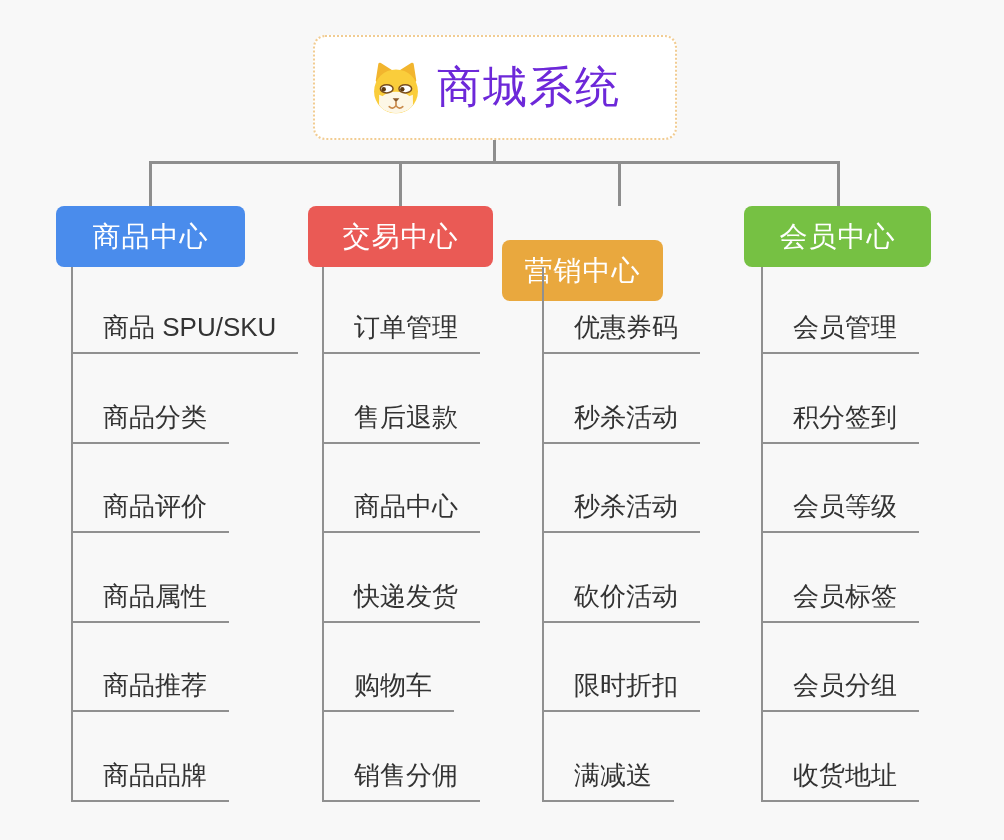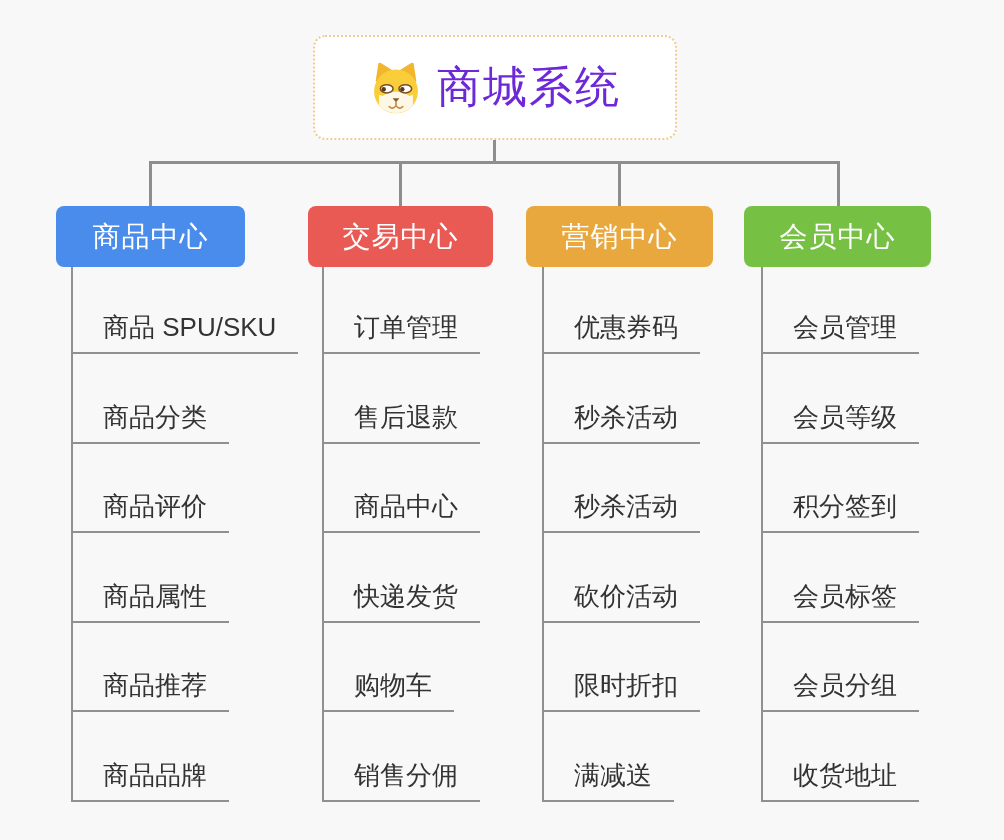--- a/index.html
+++ b/index.html
@@ -45,21 +45,21 @@
   
   .branch {
     position: absolute; top: 206px; height: 61px;
     border-radius: 8px;
     display: flex; align-items: center; justify-content: center;
     color: #FFFFFF; font-size: 28px; letter-spacing: 1px;
     cursor: pointer; white-space: nowrap;
   }
   .branch-0 { left: 56px;  width: 189px; }
   .branch-1 { left: 308px; width: 185px; }
-  .branch-2 { left: 526px; width: 187px; }
+  .branch-2 { left: 502px; width: 161px; margin-top: 34px; }
   .branch-3 { left: 744px; width: 187px; }
 
   
   .col {
     position: absolute; top: 267px;
     display: flex; flex-direction: column; align-items: flex-start;
     border-left: 2px solid #909090;
   }
   .col-0 { left: 71px; }
   .col-1 { left: 322px; }
@@ -132,20 +132,20 @@
     <div class="item">优惠券码</div>
     <div class="item">秒杀活动</div>
     <div class="item">秒杀活动</div>
     <div class="item">砍价活动</div>
     <div class="item">限时折扣</div>
     <div class="item">满减送</div>
   </div>
 
   <div class="col col-3">
     <div class="item">会员管理</div>
+    <div class="item">积分签到</div>
     <div class="item">会员等级</div>
-    <div class="item">积分签到</div>
     <div class="item">会员标签</div>
     <div class="item">会员分组</div>
     <div class="item">收货地址</div>
   </div>
 
 </div>
 
 </body></html>

